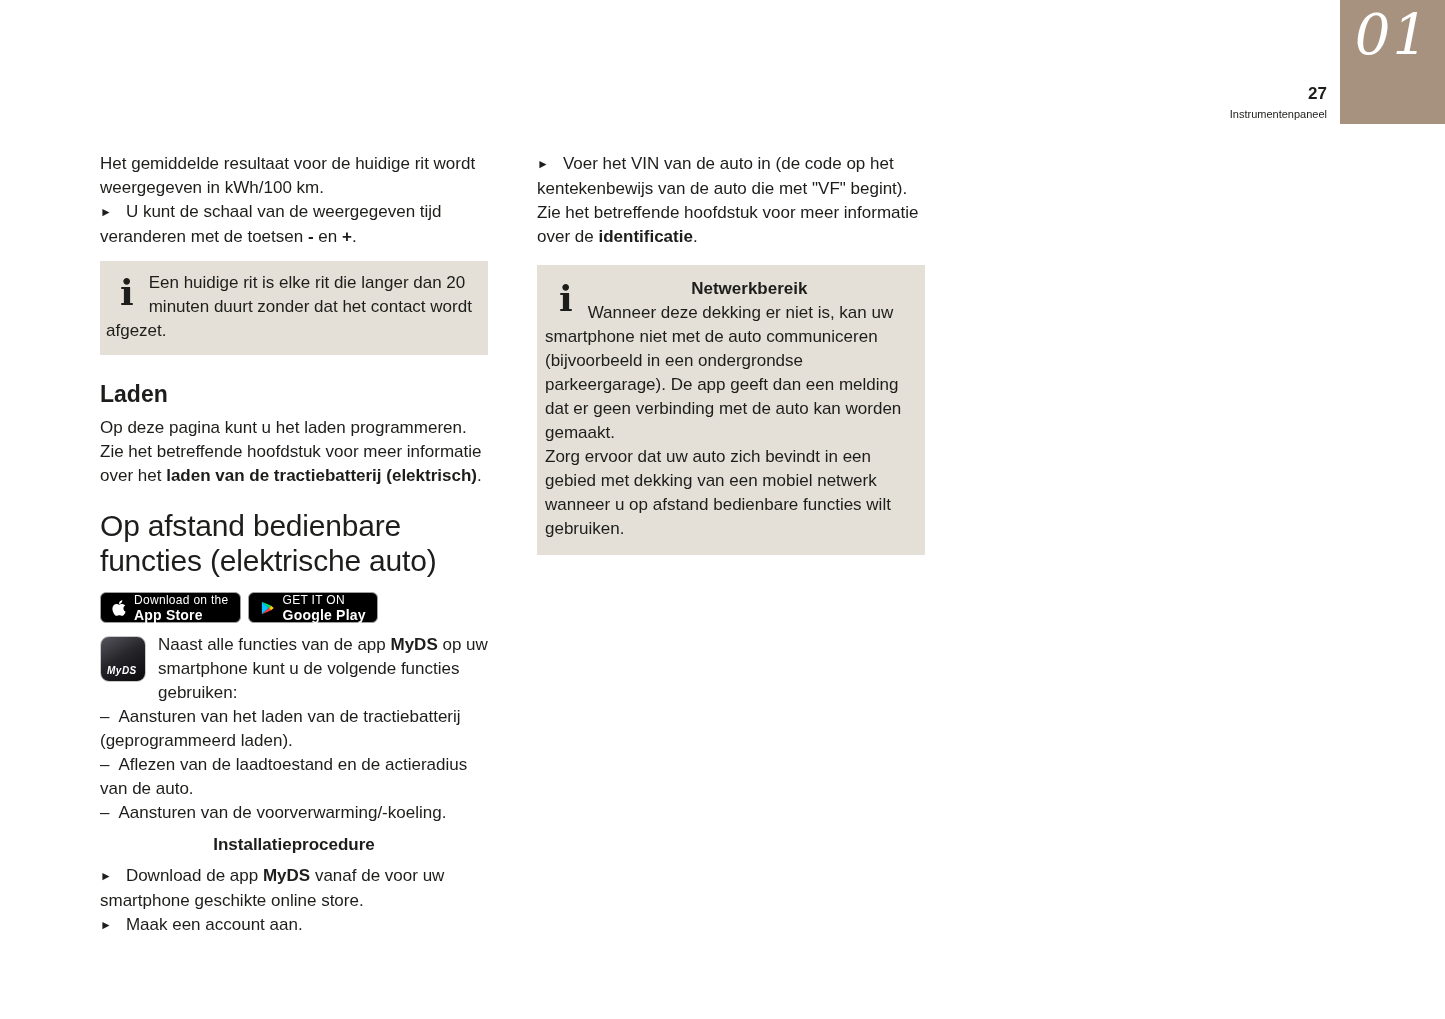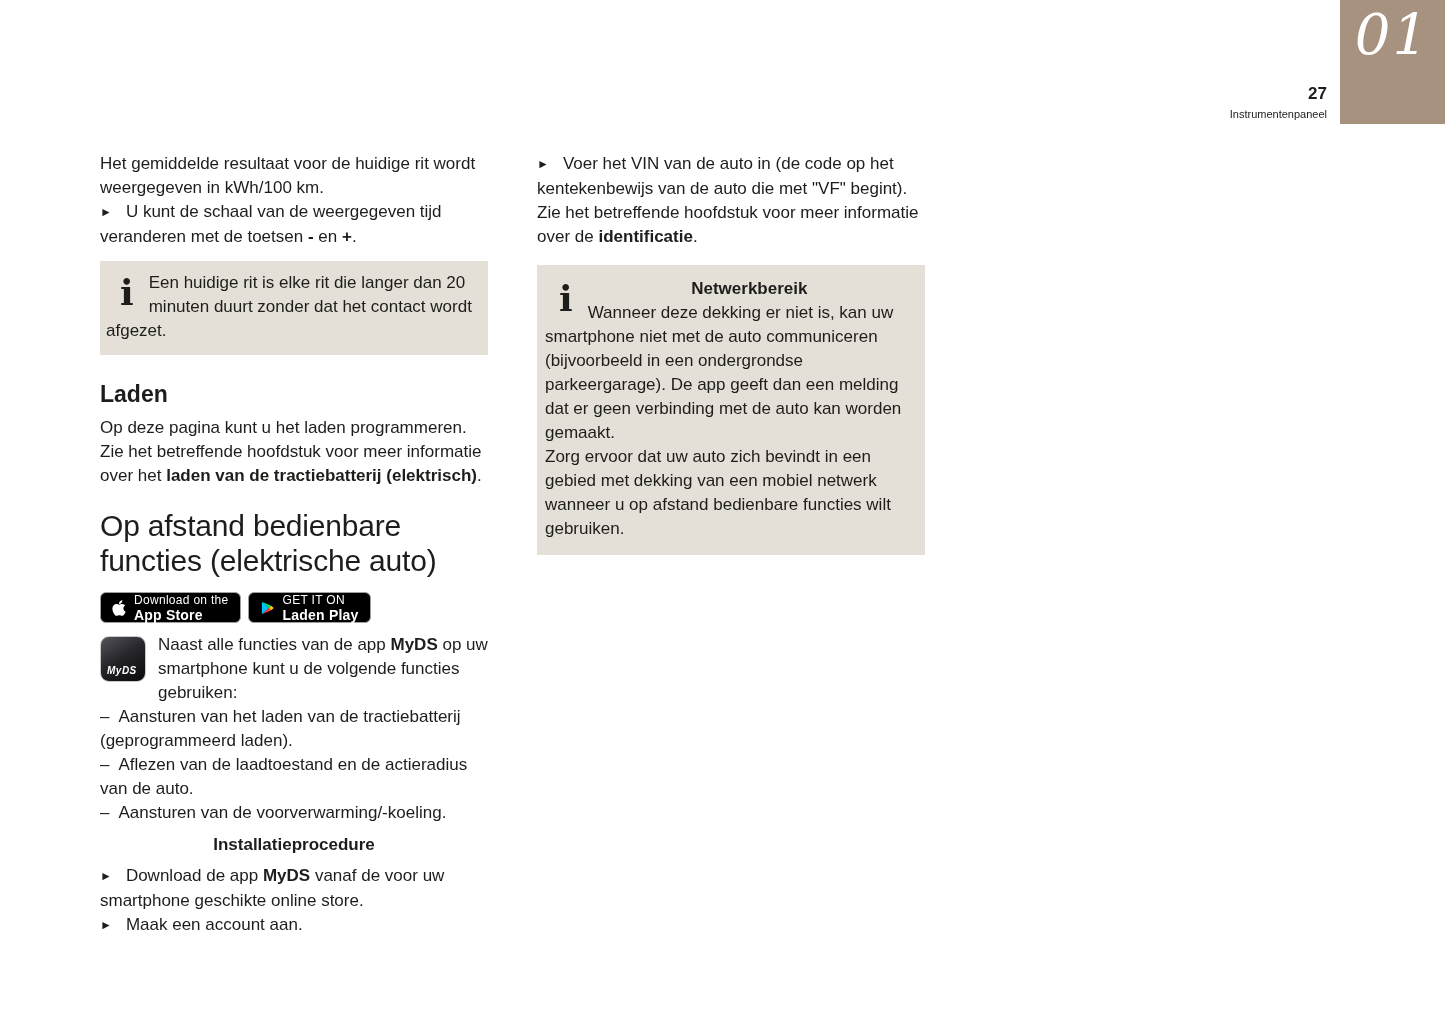--- a/index.html
+++ b/index.html
@@ -125,21 +125,21 @@
         <span class="badge-icon">
           <svg width="15" height="16" viewBox="0 0 24 24" aria-hidden="true">
             <path d="M3 2v20l11-10z" fill="#00c4ff"></path>
             <path d="M3 2l11 10 4-3.7z" fill="#00e076"></path>
             <path d="M3 22l11-10 4 3.7z" fill="#ff3a44"></path>
             <path d="M14 12l4-3.7 3.2 2.8a1.1 1.1 0 0 1 0 1.8L18 15.7z" fill="#ffc900"></path>
           </svg>
         </span>
         <span class="badge-text">
           <span class="badge-small">GET IT ON</span>
-          <span class="badge-large">Laden Play</span>
+          <span class="badge-large">Google Play</span>
         </span>
       </div>
     </div>
 
     <div class="app-para">
       <span class="app-icon">
         <span class="app-icon-label">MyDS</span>
       </span>
       <p><span>Naast alle functies van de app </span><span class="bold">MyDS</span><span> op uw smartphone kunt u de volgende functies gebruiken:</span></p>
     </div>

